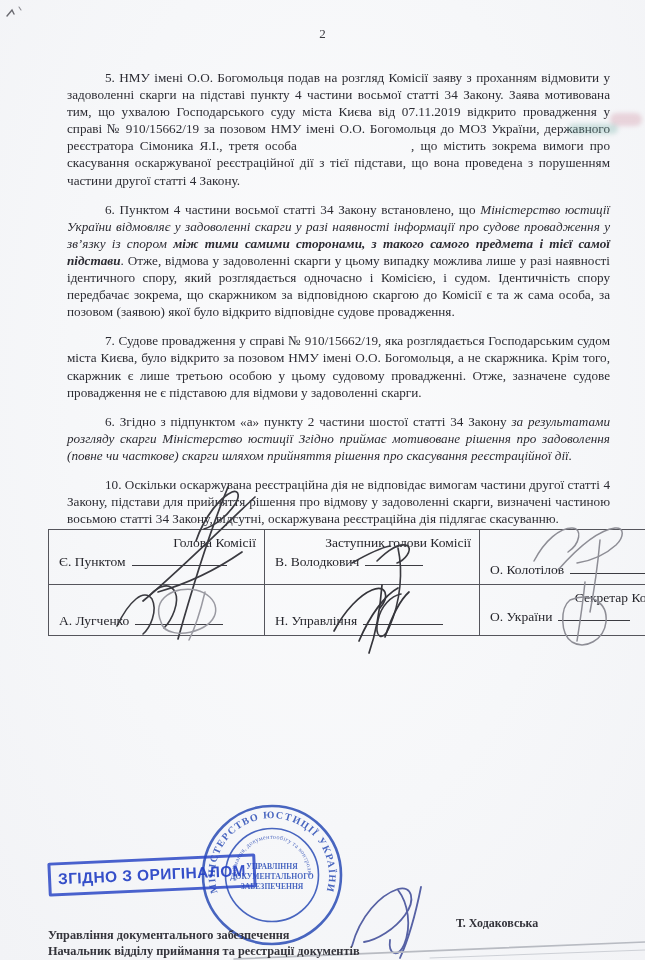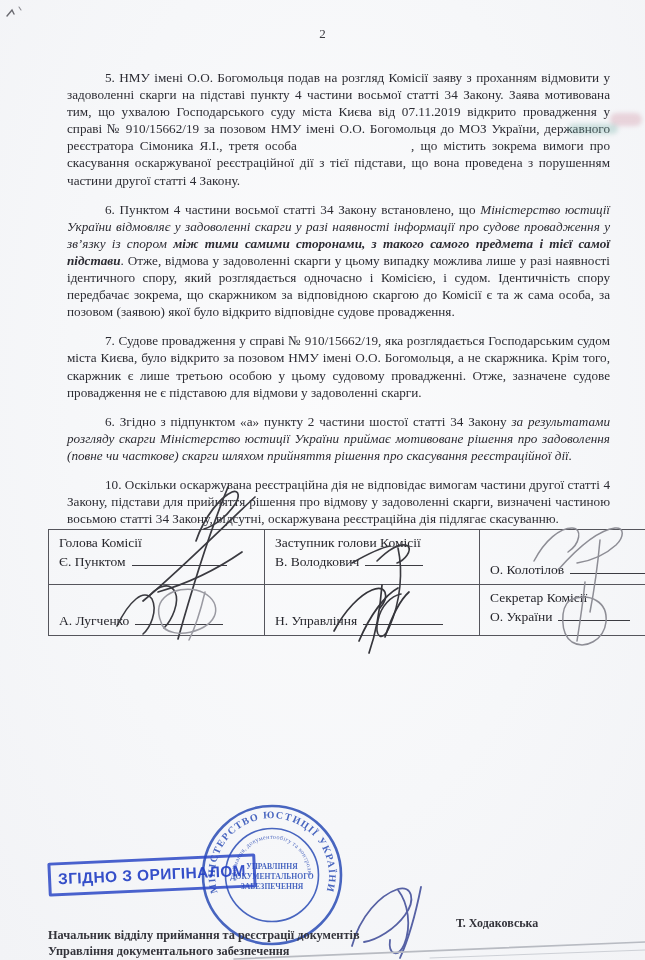--- a/index.html
+++ b/index.html
@@ -26,21 +26,21 @@
     position:absolute; left:48px; top:529px; width:575px;
     border-collapse:collapse; table-layout:fixed;
   }
   .sig-table td{
     border:1px solid #55555c; vertical-align:top;
     padding:5px 8px 6px 10px; font-size:13.5px; color:#26262c;
   }
   .sig-table tr:nth-child(1) td{height:43px;}
   .sig-table tr:nth-child(2) td{height:39px;}
   td.no-role .cell-inner{display:flex; align-items:flex-end; height:100%;}
-  .cell-role{white-space:nowrap;}
+  .cell-role{white-space:nowrap;text-align:right;}
   .cell-name{white-space:nowrap; margin-top:3px;}
   .sig-line{display:inline-block; border-bottom:1.2px solid #3c3c42; height:11px; vertical-align:baseline; margin-left:6px;}
   .w95{width:95px;} .w60{width:58px;} .w88{width:88px;} .w80{width:80px;} .w72{width:72px;}
   
   .overlay{position:absolute; left:0; top:0; pointer-events:none;}
   .copy-stamp{
     position:absolute; left:48px; top:858px; width:202px; height:28px;
     border:3px solid rgba(42,70,198,0.85); border-radius:2px;
     display:flex; align-items:center; justify-content:center;
     transform:rotate(-2.6deg);
@@ -69,21 +69,21 @@
 
   <svg class="overlay" width="40" height="30">
     <path d="M7,16 l5,-6 l2,4" stroke="#6a6a70" stroke-width="1.4" fill="none" stroke-linecap="round"></path>
     <path d="M19,7 l2,3" stroke="#8a8a90" stroke-width="1.1" fill="none" stroke-linecap="round"></path>
   </svg>
 
   <div class="doc-body">
       <p class="para"><span>5. НМУ імені О.О. Богомольця подав на розгляд Комісії заяву з проханням відмовити у задоволенні скарги на підставі пункту 4 частини восьмої статті 34 Закону. Заява мотивована тим, що ухвалою Господарського суду міста Києва від 07.11.2019 відкрито провадження у справі № 910/15662/19 за позовом НМУ імені О.О. Богомольця до МОЗ України, державного реєстратора Сімоника Я.І., третя особа </span><span class="gap"></span><span>, що містить зокрема вимоги про скасування оскаржуваної реєстраційної дії з тієї підстави, що вона проведена з порушенням частини другої статті 4 Закону.</span></p>
       <p class="para"><span>6. Пунктом 4 частини восьмої статті 34 Закону встановлено, що </span><span class="it">Міністерство юстиції України відмовляє у задоволенні скарги у разі наявності інформації про судове провадження у зв’язку із спором </span><span class="bit">між тими самими сторонами, з такого самого предмета і тієї самої підстави</span><span>. Отже, відмова у задоволенні скарги у цьому випадку можлива лише у разі наявності ідентичного спору, який розглядається одночасно і Комісією, і судом. Ідентичність спору передбачає зокрема, що скаржником за відповідною скаргою до Комісії є та ж сама особа, за позовом (заявою) якої було відкрито відповідне судове провадження.</span></p>
       <p class="para"><span>7. Судове провадження у справі № 910/15662/19, яка розглядається Господарським судом міста Києва, було відкрито за позовом НМУ імені О.О. Богомольця, а не скаржника. Крім того, скаржник є лише третьою особою у цьому судовому провадженні. Отже, зазначене судове провадження не є підставою для відмови у задоволенні скарги.</span></p>
-      <p class="para"><span>6. Згідно з підпунктом «а» пункту 2 частини шостої статті 34 Закону </span><span class="it">за результатами розгляду скарги Міністерство юстиції України приймає мотивоване рішення про задоволення (повне чи часткове) скарги шляхом прийняття рішення про скасування реєстраційної дії.</span></p>
+      <p class="para"><span>6. Згідно з підпунктом «а» пункту 2 частини шостої статті 34 Закону </span><span class="it">за результатами розгляду скарги Міністерство юстиції Згідно приймає мотивоване рішення про задоволення (повне чи часткове) скарги шляхом прийняття рішення про скасування реєстраційної дії.</span></p>
       <p class="para"><span>10. Оскільки оскаржувана реєстраційна дія не відповідає вимогам частини другої статті 4 Закону, підстави для прийняття рішення про відмову у задоволенні скарги, визначені частиною восьмою статті 34 Закону, відсутні, оскаржувана реєстраційна дія підлягає скасуванню.</span></p>
     </div>
 
   <div class="smudge smudge-pink"></div>
   <div class="smudge smudge-teal"></div>
 
   <table class="sig-table">
     <tbody>
         <tr>
       <td style="width:197px;">
@@ -194,18 +194,18 @@
       <path d="M421,887 C416,912 409,938 400,958"></path>
     </g>
 
     <g stroke-linecap="round">
       <path d="M234,959 L645,942" stroke="#b8bbc2" stroke-width="1.6" fill="none"></path>
       <path d="M430,958 L645,950" stroke="#cdd0d6" stroke-width="1" fill="none"></path>
     </g>
   </svg>
 
   <div class="footer-block">
+    <div>Управління документального забезпечення</div>
     <div>Начальник відділу приймання та реєстрації документів</div>
-    <div>Управління документального забезпечення</div>
   </div>
   <div class="signer-name">Т. Ходаковська</div>
 
 </div>
 
 </body></html>

